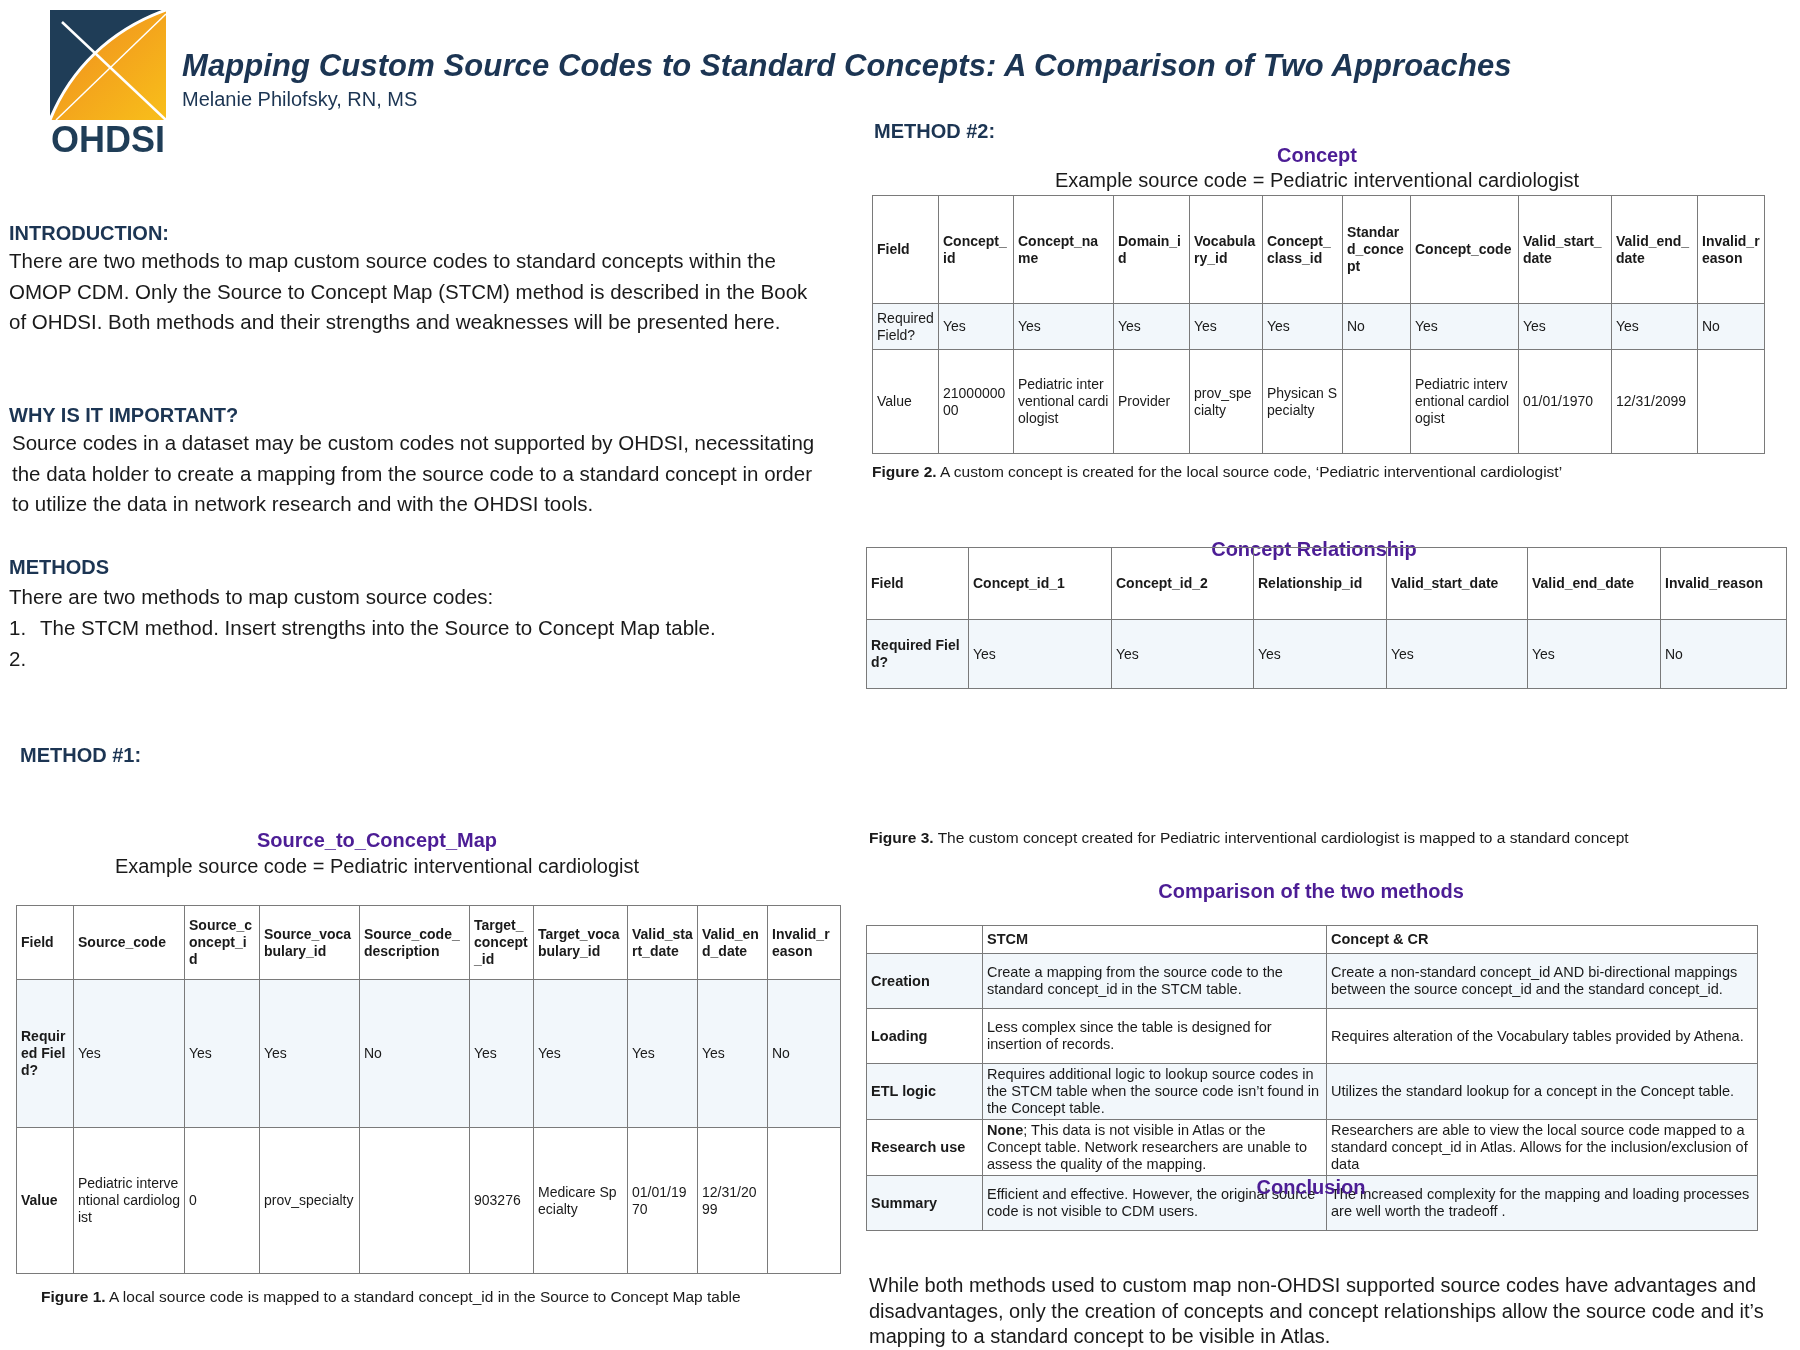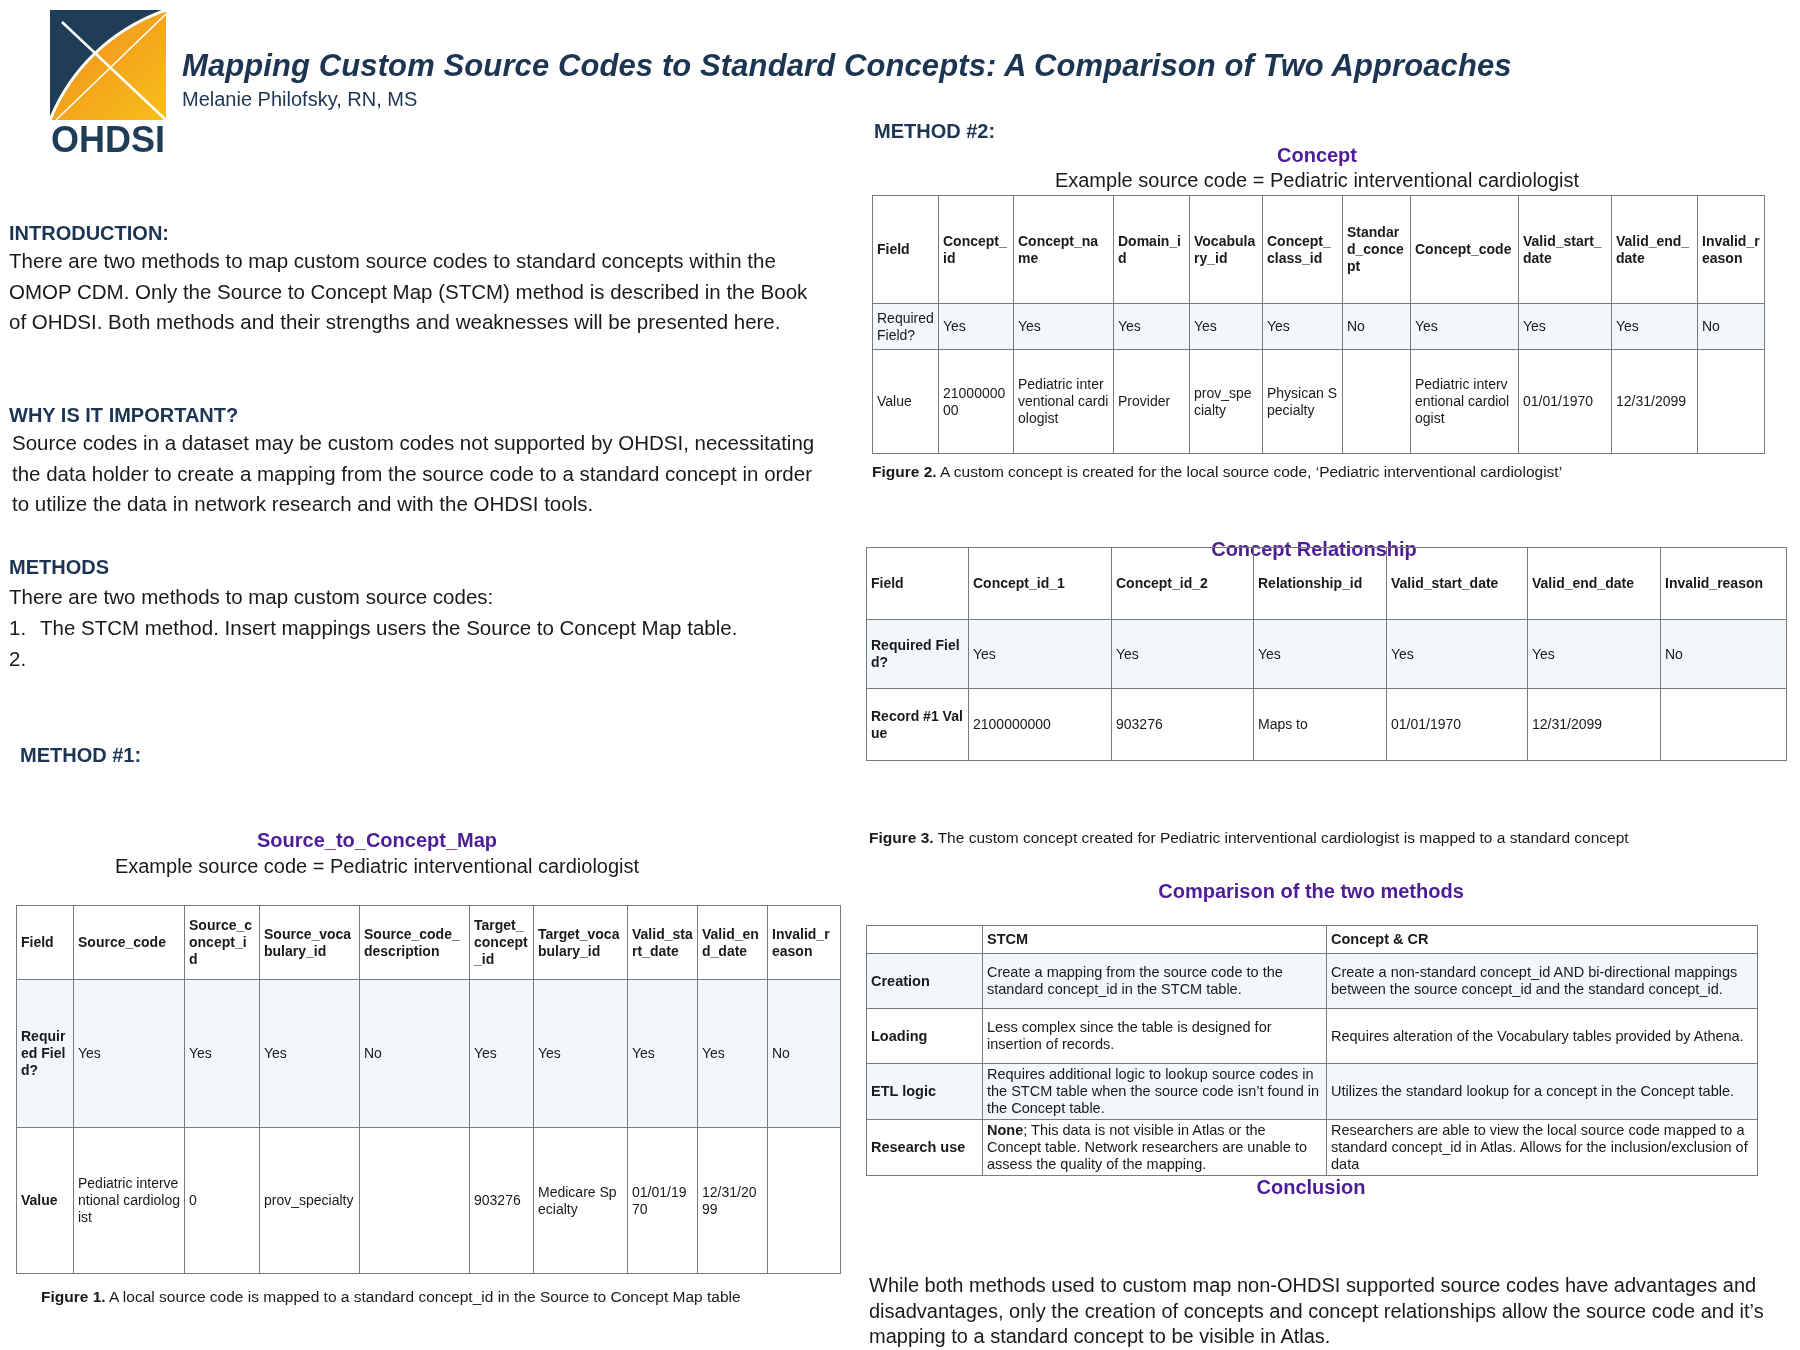--- a/index.html
+++ b/index.html
@@ -50,21 +50,21 @@
 
 <div class="abs h-sec" style="left:9px; top:222px;">INTRODUCTION:</div>
 <div class="abs body-text" style="left:9px; top:246px; width:820px;">There are two methods to map custom source codes to standard concepts within the OMOP CDM. Only the Source to Concept Map (STCM) method is described in the Book of OHDSI. Both methods and their strengths and weaknesses will be presented here.</div>
 
 <div class="abs h-sec" style="left:9px; top:404px;">WHY IS IT IMPORTANT?</div>
 <div class="abs body-text" style="left:12px; top:428px; width:820px;">Source codes in a dataset may be custom codes not supported by OHDSI, necessitating the data holder to create a mapping from the source code to a standard concept in order to utilize the data in network research and with the OHDSI tools.</div>
 
 <div class="abs h-sec" style="left:9px; top:556px;">METHODS</div>
 <div class="abs body-text" style="left:9px; top:582px; width:820px;">There are two methods to map custom source codes:</div>
 <ol class="abs body-text methods" style="left:9px; top:613px; width:790px;">
-  <li><span class="num">1.</span><span>The STCM method. Insert mappings users the Source to Concept Map table.</span></li>
+  <li><span class="num">1.</span><span>The STCM method. Insert strengths into the Source to Concept Map table.</span></li>
   <li><span class="num">2.</span></li>
 </ol>
 
 <div class="abs h-sec" style="left:20px; top:744px;">METHOD #1:</div>
 
 <div class="abs centered-title" style="left:16px; top:829px; width:722px;">Source_to_Concept_Map</div>
 <div class="abs centered-sub" style="left:16px; top:855px; width:722px;">Example source code = Pediatric interventional cardiologist</div>
 
 <table class="grid" style="left:16px; top:905px; width:824px;">
   <colgroup>
@@ -213,29 +213,20 @@
   </tr>
   <tr class="alt" style="height:69px">
     <td class="rowhead">Required Field?</td>
     <td>Yes</td>
     <td>Yes</td>
     <td>Yes</td>
     <td>Yes</td>
     <td>Yes</td>
     <td>No</td>
   </tr>
-  <tr style="height:72px">
-    <td class="rowhead">Record #1 Value</td>
-    <td>2100000000</td>
-    <td>903276</td>
-    <td>Maps to</td>
-    <td>01/01/1970</td>
-    <td>12/31/2099</td>
-    <td></td>
-  </tr>
 </tbody>
   </table>
 
 <div class="abs caption" style="left:869px; top:828px; width:900px;">
   <b>Figure 3.</b><span> The custom concept created for Pediatric interventional cardiologist is mapped to a standard concept</span>
 </div>
 
 <div class="abs centered-title" style="left:866px; top:880px; width:890px;">Comparison of the two methods</div>
 
 <table class="grid cmp" style="left:866px; top:925px; width:891px; font-size:14.5px;">
@@ -263,17 +254,22 @@
   <tr class="alt" style="height:56px">
     <td class="rowhead">ETL logic</td>
     <td><b></b><span>Requires additional logic to lookup source codes in the STCM table when the source code isn’t found in the Concept table.</span></td>
     <td>Utilizes the standard lookup for a concept in the Concept table.</td>
   </tr>
   <tr style="height:56px">
     <td class="rowhead">Research use</td>
     <td><b>None</b><span>; This data is not visible in Atlas or the Concept table. Network researchers are unable to assess the quality of the mapping.</span></td>
     <td>Researchers are able to view the local source code mapped to a standard concept_id in Atlas. Allows for the inclusion/exclusion of data</td>
   </tr>
+  <tr class="alt" style="height:55px">
+    <td class="rowhead">Summary</td>
+    <td><b></b><span>Efficient and effective. However, the original source code is not visible to CDM users.</span></td>
+    <td>The increased complexity for the mapping and loading processes are well worth the tradeoff .</td>
+  </tr>
 </tbody>
   </table>
 
 <div class="abs centered-title" style="left:866px; top:1176px; width:890px;">Conclusion</div>
 <div class="abs" style="left:869px; top:1273px; width:900px; font-size:20px; line-height:25.5px; color:#1a1a1a;">While both methods used to custom map non-OHDSI supported source codes have advantages and disadvantages, only the creation of concepts and concept relationships allow the source code and it’s mapping to a standard concept to be visible in Atlas.</div>
 
 </body></html>

